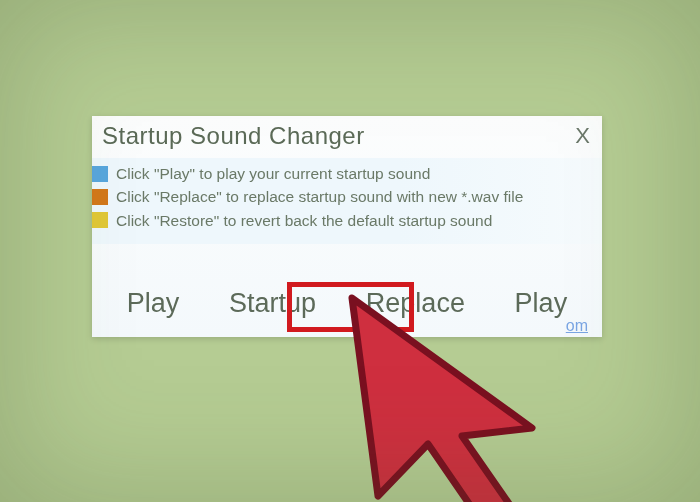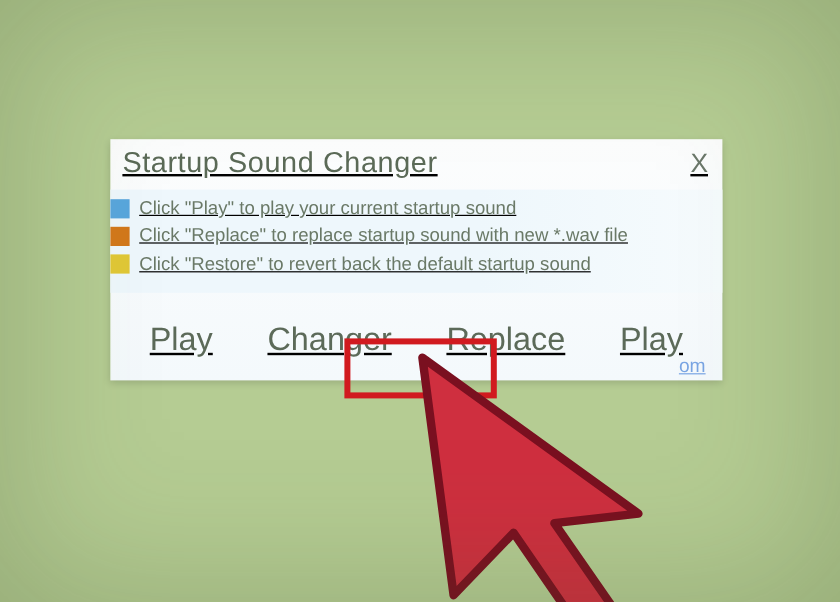--- a/index.html
+++ b/index.html
@@ -17,21 +17,20 @@
     box-shadow: inset 0 0 120px 10px rgba(60,80,40,0.25);
   }
   .dialog {
     position: absolute;
     left: 92px;
     top: 116px;
     width: 510px;
     background: linear-gradient(#fcfdfd, #f4f9fc);
     box-shadow: 0 2px 6px rgba(0,0,0,0.15);
     padding-bottom: 10px;
-    text-decoration: underline;
   }
   .titlebar {
     display: flex;
     align-items: center;
     justify-content: space-between;
     padding: 6px 12px 8px 10px;
   }
   .title {
     font-size: 24px;
     font-weight: 300;
@@ -71,20 +70,21 @@
     gap: 4px;
     padding: 22px 12px 6px 12px;
   }
   .btn {
     font-size: 27px;
     font-weight: 300;
     color: #5c6a59;
     cursor: pointer;
     padding: 2px 6px;
     user-select: none;
+    margin-top: 20px;
   }
   .highlight-box {
     position: absolute;
     border: 5px solid #d11a1f;
     pointer-events: none;
   }
   .link {
     position: absolute;
     right: 14px;
     bottom: 2px;
@@ -122,21 +122,21 @@
       <span>Click "Replace" to replace startup sound with new *.wav file</span>
     </div>
     <div class="hint-row">
       <span class="sq yellow"></span>
       <span>Click "Restore" to revert back the default startup sound</span>
     </div>
   </div>
 
   <div class="buttons">
     <span class="btn">Play</span>
-    <span class="btn">Changer</span>
+    <span class="btn">Startup</span>
     <span class="btn">Replace</span>
     <span class="btn">Play</span>
   </div>
 
   <div class="link">om</div>
 </div>
 
 <div class="highlight-box" style="left:287px; top:282px; width:127px; height:50px;"></div>
 
 <svg class="cursor" viewBox="0 0 260 220">

